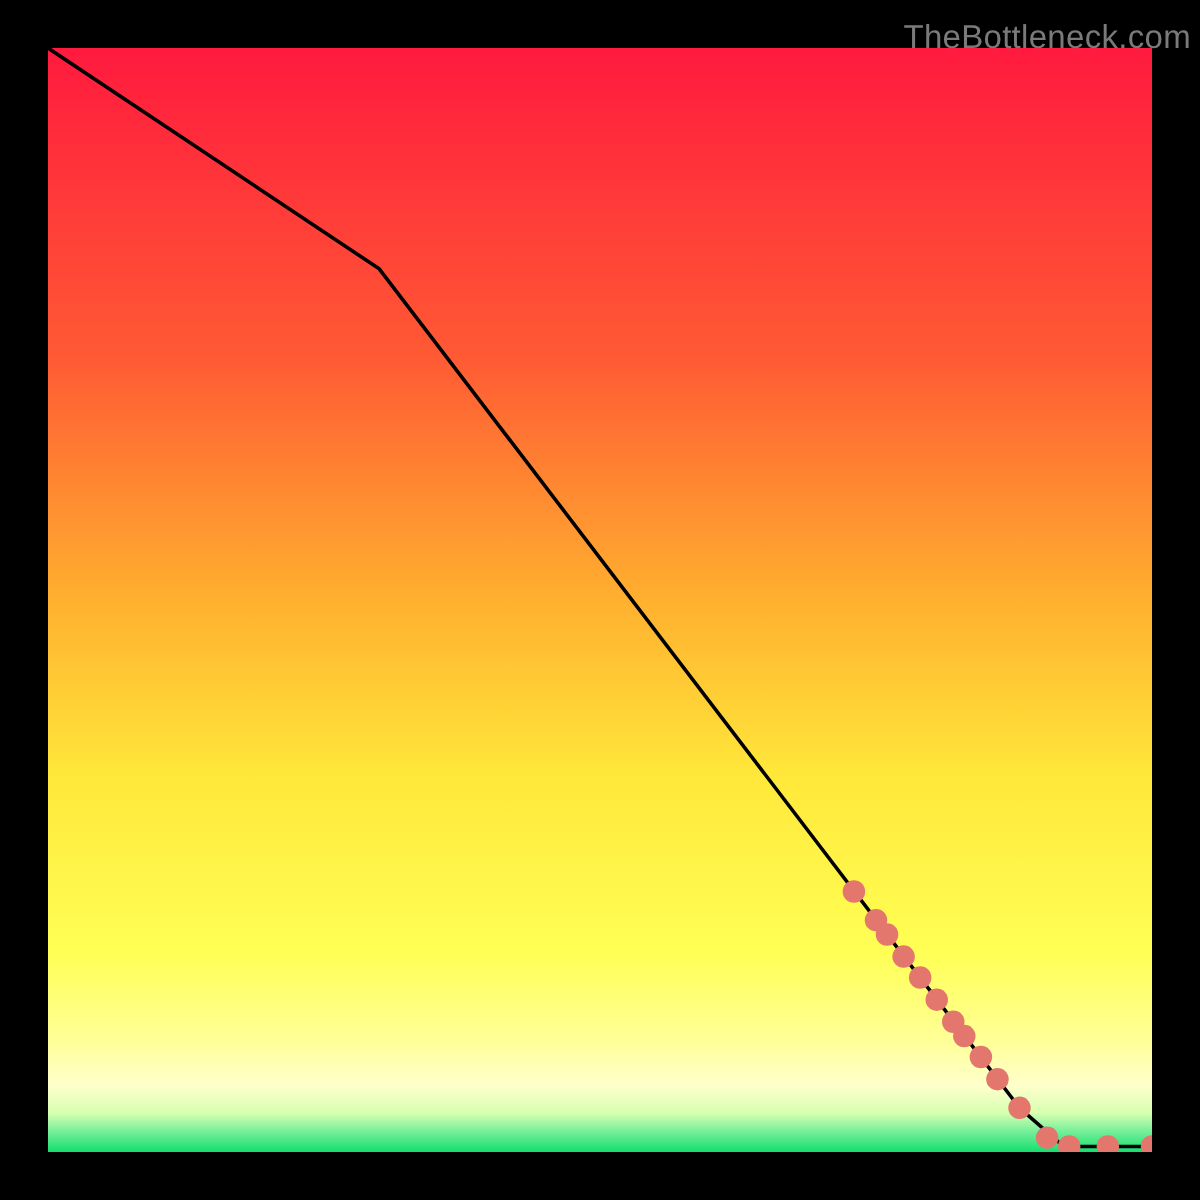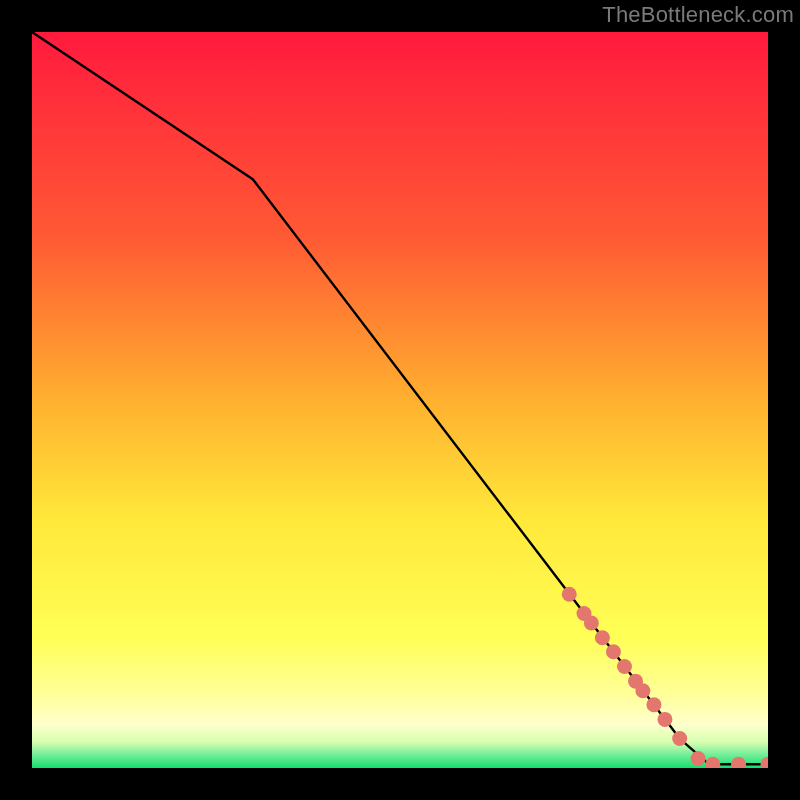--- a/index.html
+++ b/index.html
@@ -12,21 +12,21 @@
     font-family: Arial, Helvetica, sans-serif;
   }
   .frame {
     position: relative;
     width: 800px;
     height: 800px;
     background: #000;
   }
   .watermark {
     position: absolute;
-    top: 2px;
+    top: 12px;
     right: 6px;
     color: #7a7a7a;
     font-size: 22px;
     font-weight: 500;
     letter-spacing: 0.2px;
     z-index: 5;
   }
   .plot {
     position: absolute;
     left: 32px;

